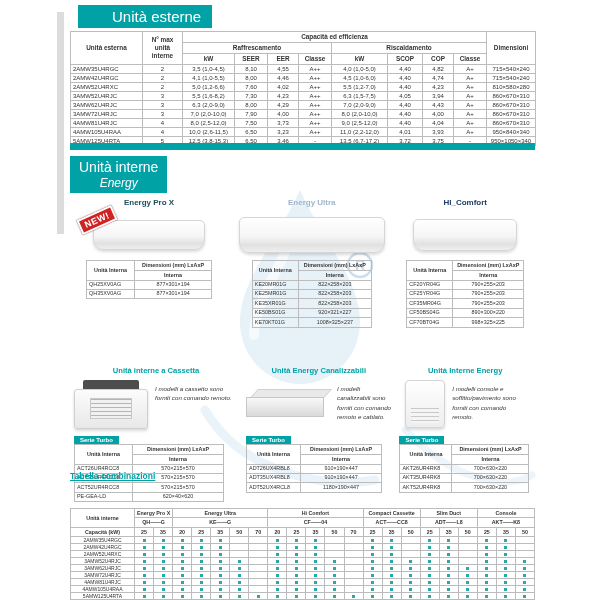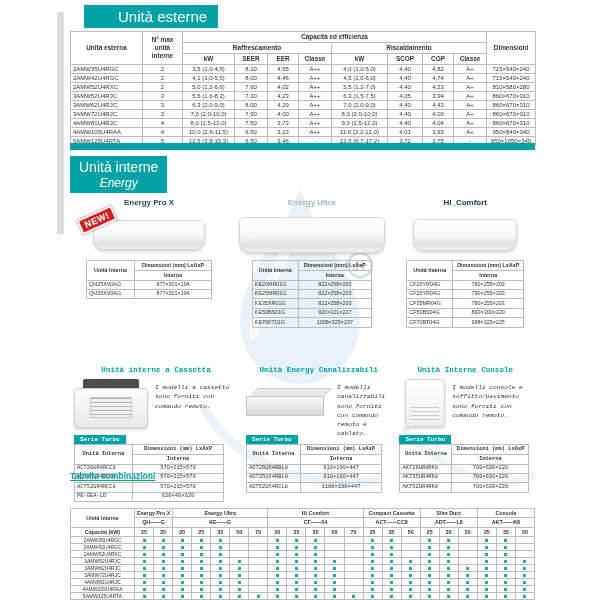--- a/index.html
+++ b/index.html
@@ -4,21 +4,21 @@
 <style>
   :root{ --accent:#00a2a6; --dot:#2aa7a7; }
   *{margin:0;padding:0;box-sizing:border-box;}
   html,body{width:600px;height:600px;}
   body{font-family:"Liberation Sans","DejaVu Sans",sans-serif;background:#fff;color:#333;}
   .page{position:relative;width:600px;height:600px;background:#fff;overflow:hidden;}
   .abs{position:absolute;z-index:1;}
   .deco{position:absolute;z-index:0;}
   .titlebox{background:var(--accent);color:#fff;padding:3px 11px;display:inline-block;}
   #edge-strip{left:57px;top:12px;width:7px;height:222px;background:#dcdcdc;z-index:0;}
-  #outdoor-title{left:84px;top:5px;font-size:15px;padding-left:34px;}
+  #outdoor-title{left:78px;top:5px;font-size:15px;padding-left:34px;}
   #divider{left:70px;top:143px;width:465px;height:7px;background:var(--accent);}
   #wall-title{left:70px;top:156px;text-align:center;padding:3px 9px;}
   #wall-title .l1{font-size:14px;}
   #wall-title .sub{font-size:12px;font-style:italic;margin-top:1px;}
 
   table{border-collapse:collapse;table-layout:fixed;}
   th,td{border:1px solid #bcbcbc;text-align:center;vertical-align:middle;overflow:hidden;white-space:nowrap;}
   th{font-weight:bold;}
   th.wrap, .mini th{white-space:normal;}
 
@@ -35,21 +35,21 @@
     border:1px solid #d6d6d6;border-radius:5px 5px 10px 10px;box-shadow:0 2px 3px rgba(0,0,0,0.14);}
   .wall-s{width:112px;height:30px;} .wall-l{width:146px;height:36px;} .wall-m{width:104px;height:32px;}
   .new-stamp{position:absolute;left:8px;top:2px;transform:rotate(-24deg);background:#cf2222;color:#fff;
     font-weight:bold;font-size:9px;padding:1px 4px;border:2px solid #fff;box-shadow:0 0 2px rgba(0,0,0,.45);letter-spacing:.5px;}
 
   .mini{background:transparent;}
   .mini th{font-size:5.4px;padding:1px;line-height:1.25;}
   .mini td{font-size:5.4px;padding:1.5px 2px;line-height:1;height:9px;}
 
   #others{left:70px;top:366px;width:465px;display:flex;}
-  .ocol{display:flex;flex-direction:column;align-items:flex-start;padding:0 4px;font-family:Liberation Mono, monospace;}
+  .ocol{display:flex;flex-direction:column;align-items:flex-start;padding:0 4px;}
   .otitle{color:var(--accent);font-weight:bold;font-size:7.6px;text-align:center;width:100%;margin-bottom:5px;}
   .obody{display:flex;justify-content:center;height:52px;width:100%;align-items:flex-start;}
   .odesc{font-style:italic;font-size:6.2px;line-height:1.5;color:#333;padding-left:7px;padding-top:4px;}
   .serie{background:var(--accent);color:#fff;font-size:6px;font-weight:bold;padding:1px 6px;display:inline-block;margin:4px 0 0 0;}
 
   .cassette{position:relative;width:74px;height:50px;flex:none;}
   .cassette .ctop{position:absolute;left:9px;top:0;width:56px;height:15px;background:#4d4d4d;border-radius:2px;}
   .cassette .panel{position:absolute;left:0;top:9px;width:74px;height:40px;background:linear-gradient(#fcfcfc,#e8e8e8);
     border:1px solid #cfcfcf;border-radius:3px;box-shadow:0 2px 3px rgba(0,0,0,.15);}
   .cassette .vent{position:absolute;left:16px;top:18px;width:42px;height:21px;border:1px solid #c8c8c8;
@@ -451,21 +451,21 @@
               <td>910×190×447</td>
             </tr>
             <tr>
               <td class="model">ADT52UX4RCL8</td>
               <td>1180×190×447</td>
             </tr>
           </tbody>
         </table>
       </div>
       <div class="ocol" style="width:30%">
-        <div class="otitle">Unità Interne Console</div>
+        <div class="otitle">Unità Interne Energy</div>
         <div class="obody">
           <div class="consoleu"></div>
           <div class="odesc" style="width:80px">I modelli console e soffitto/pavimento sono forniti con comando remoto.</div>
         </div>
         <div class="serie">Serie Turbo</div>
         <table class="mini" style="width:130px">
           <colgroup>
             <col style="width:52px">
             <col>
           </colgroup>

